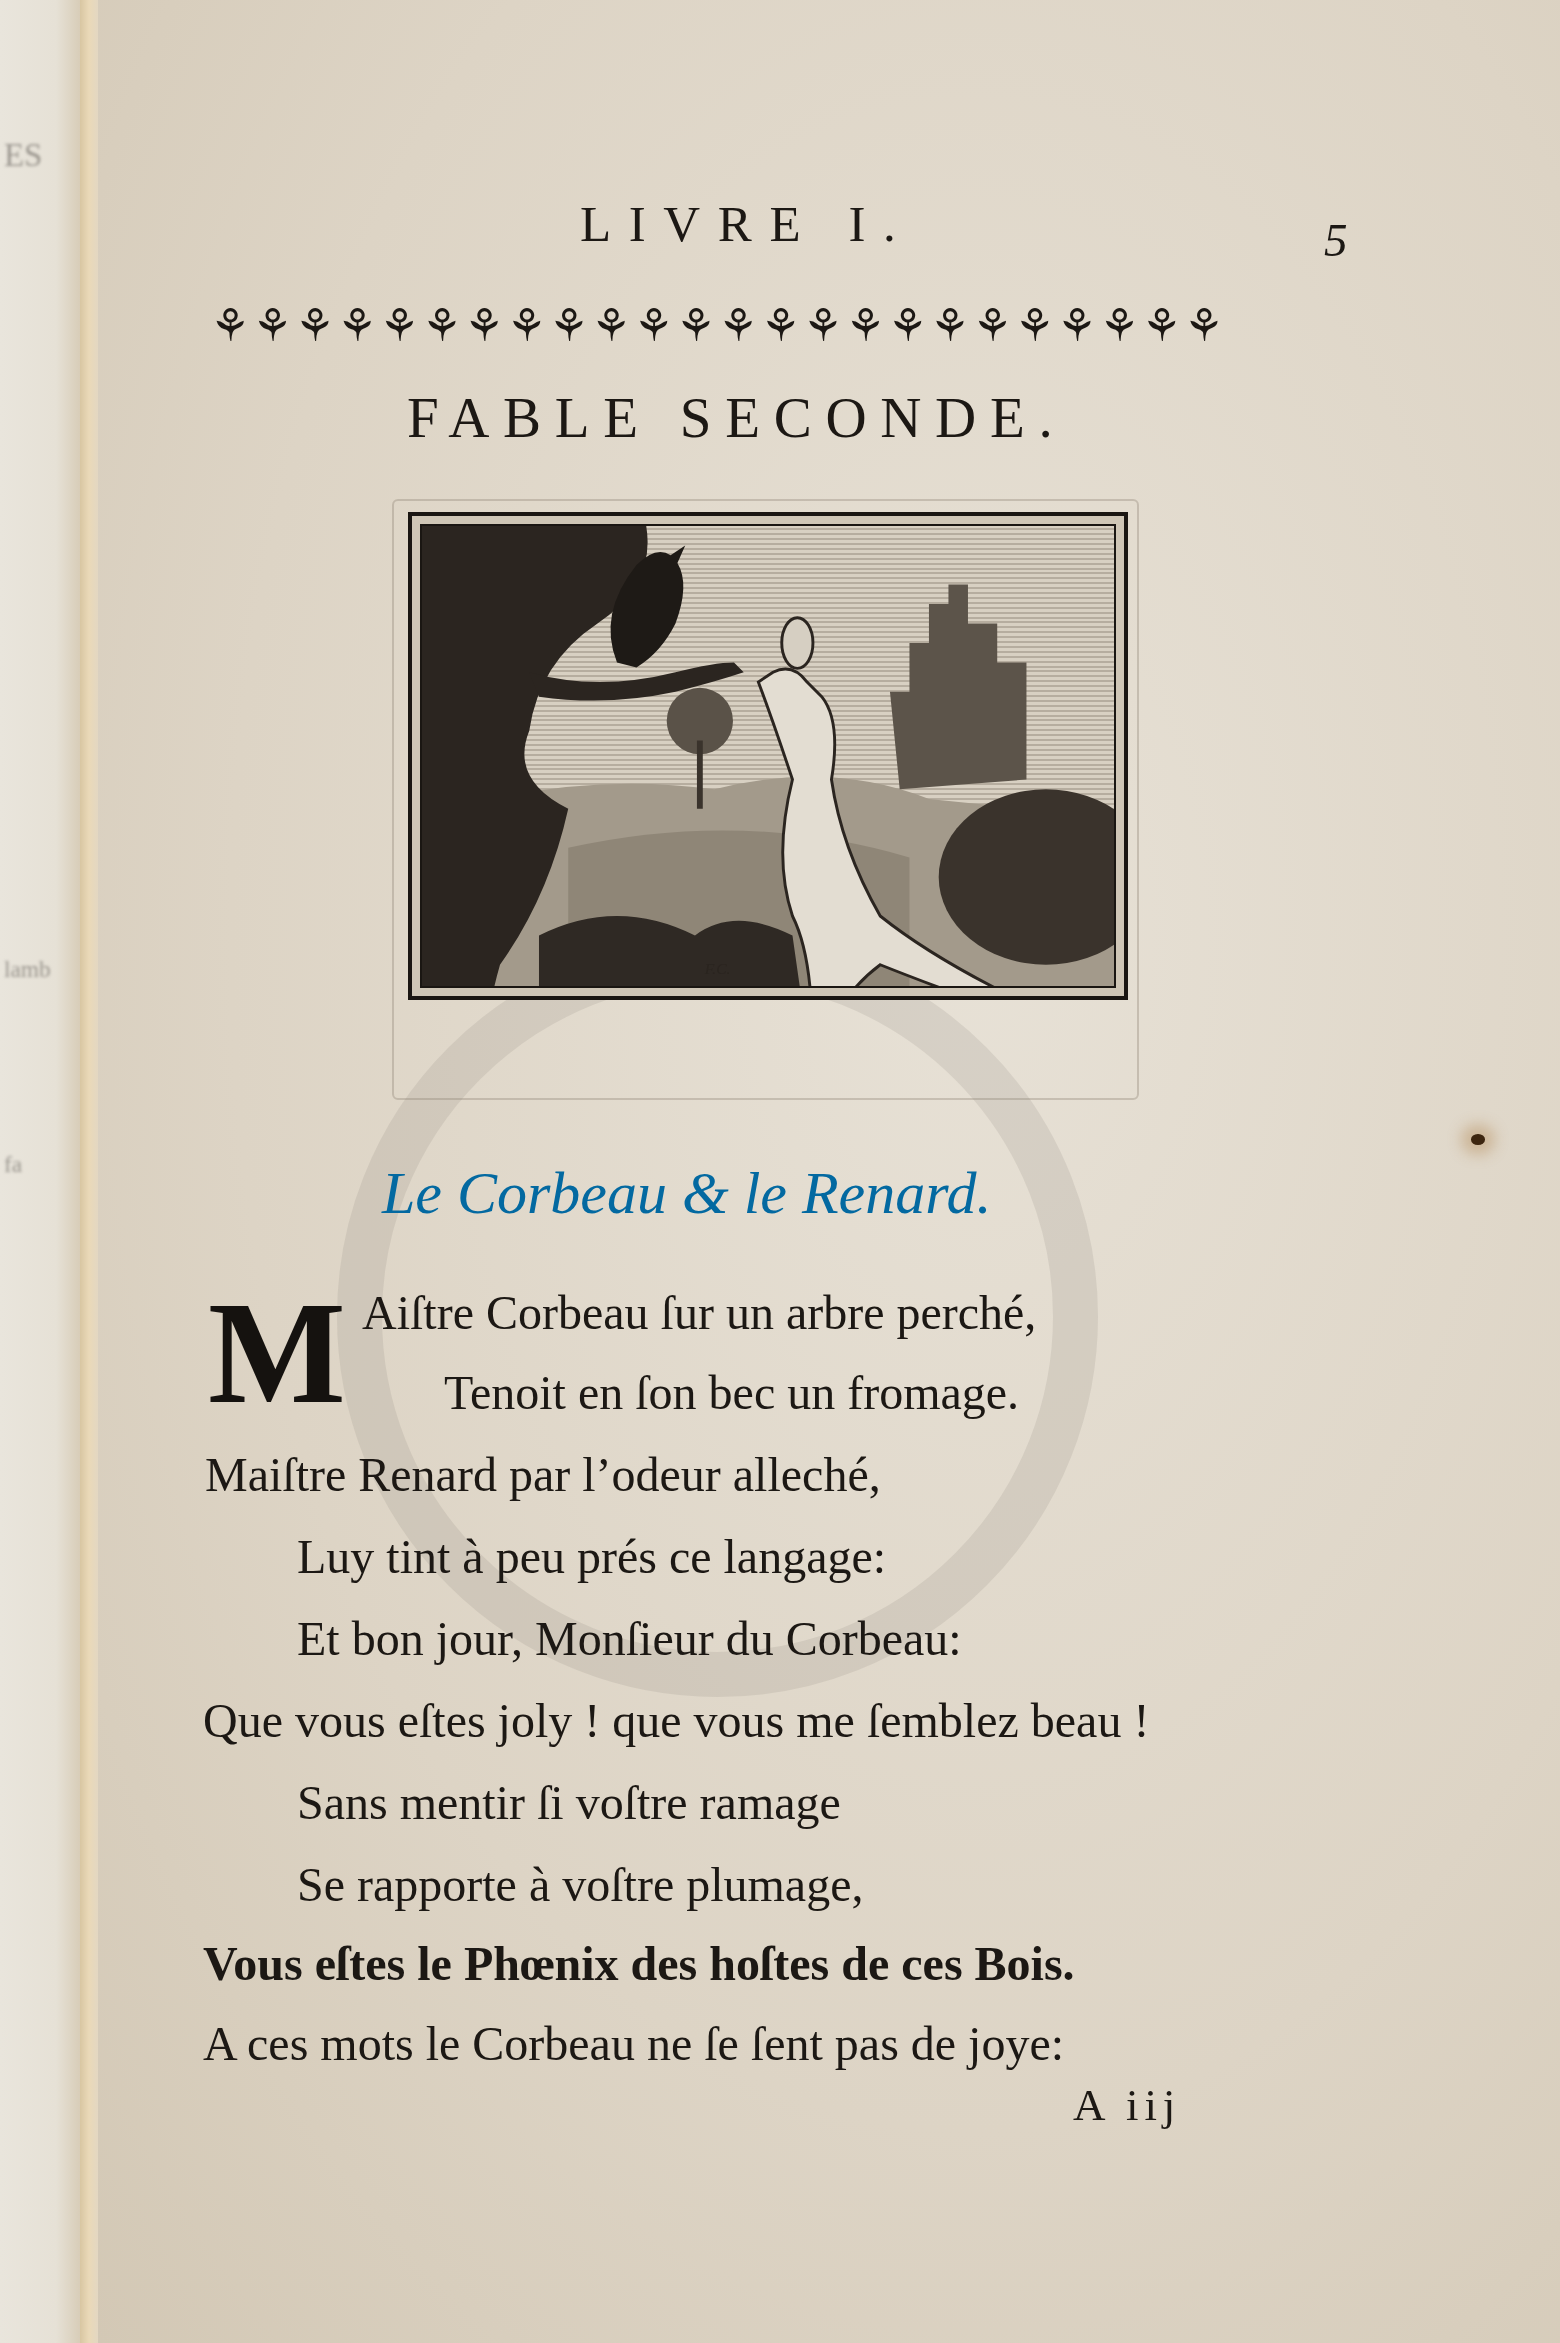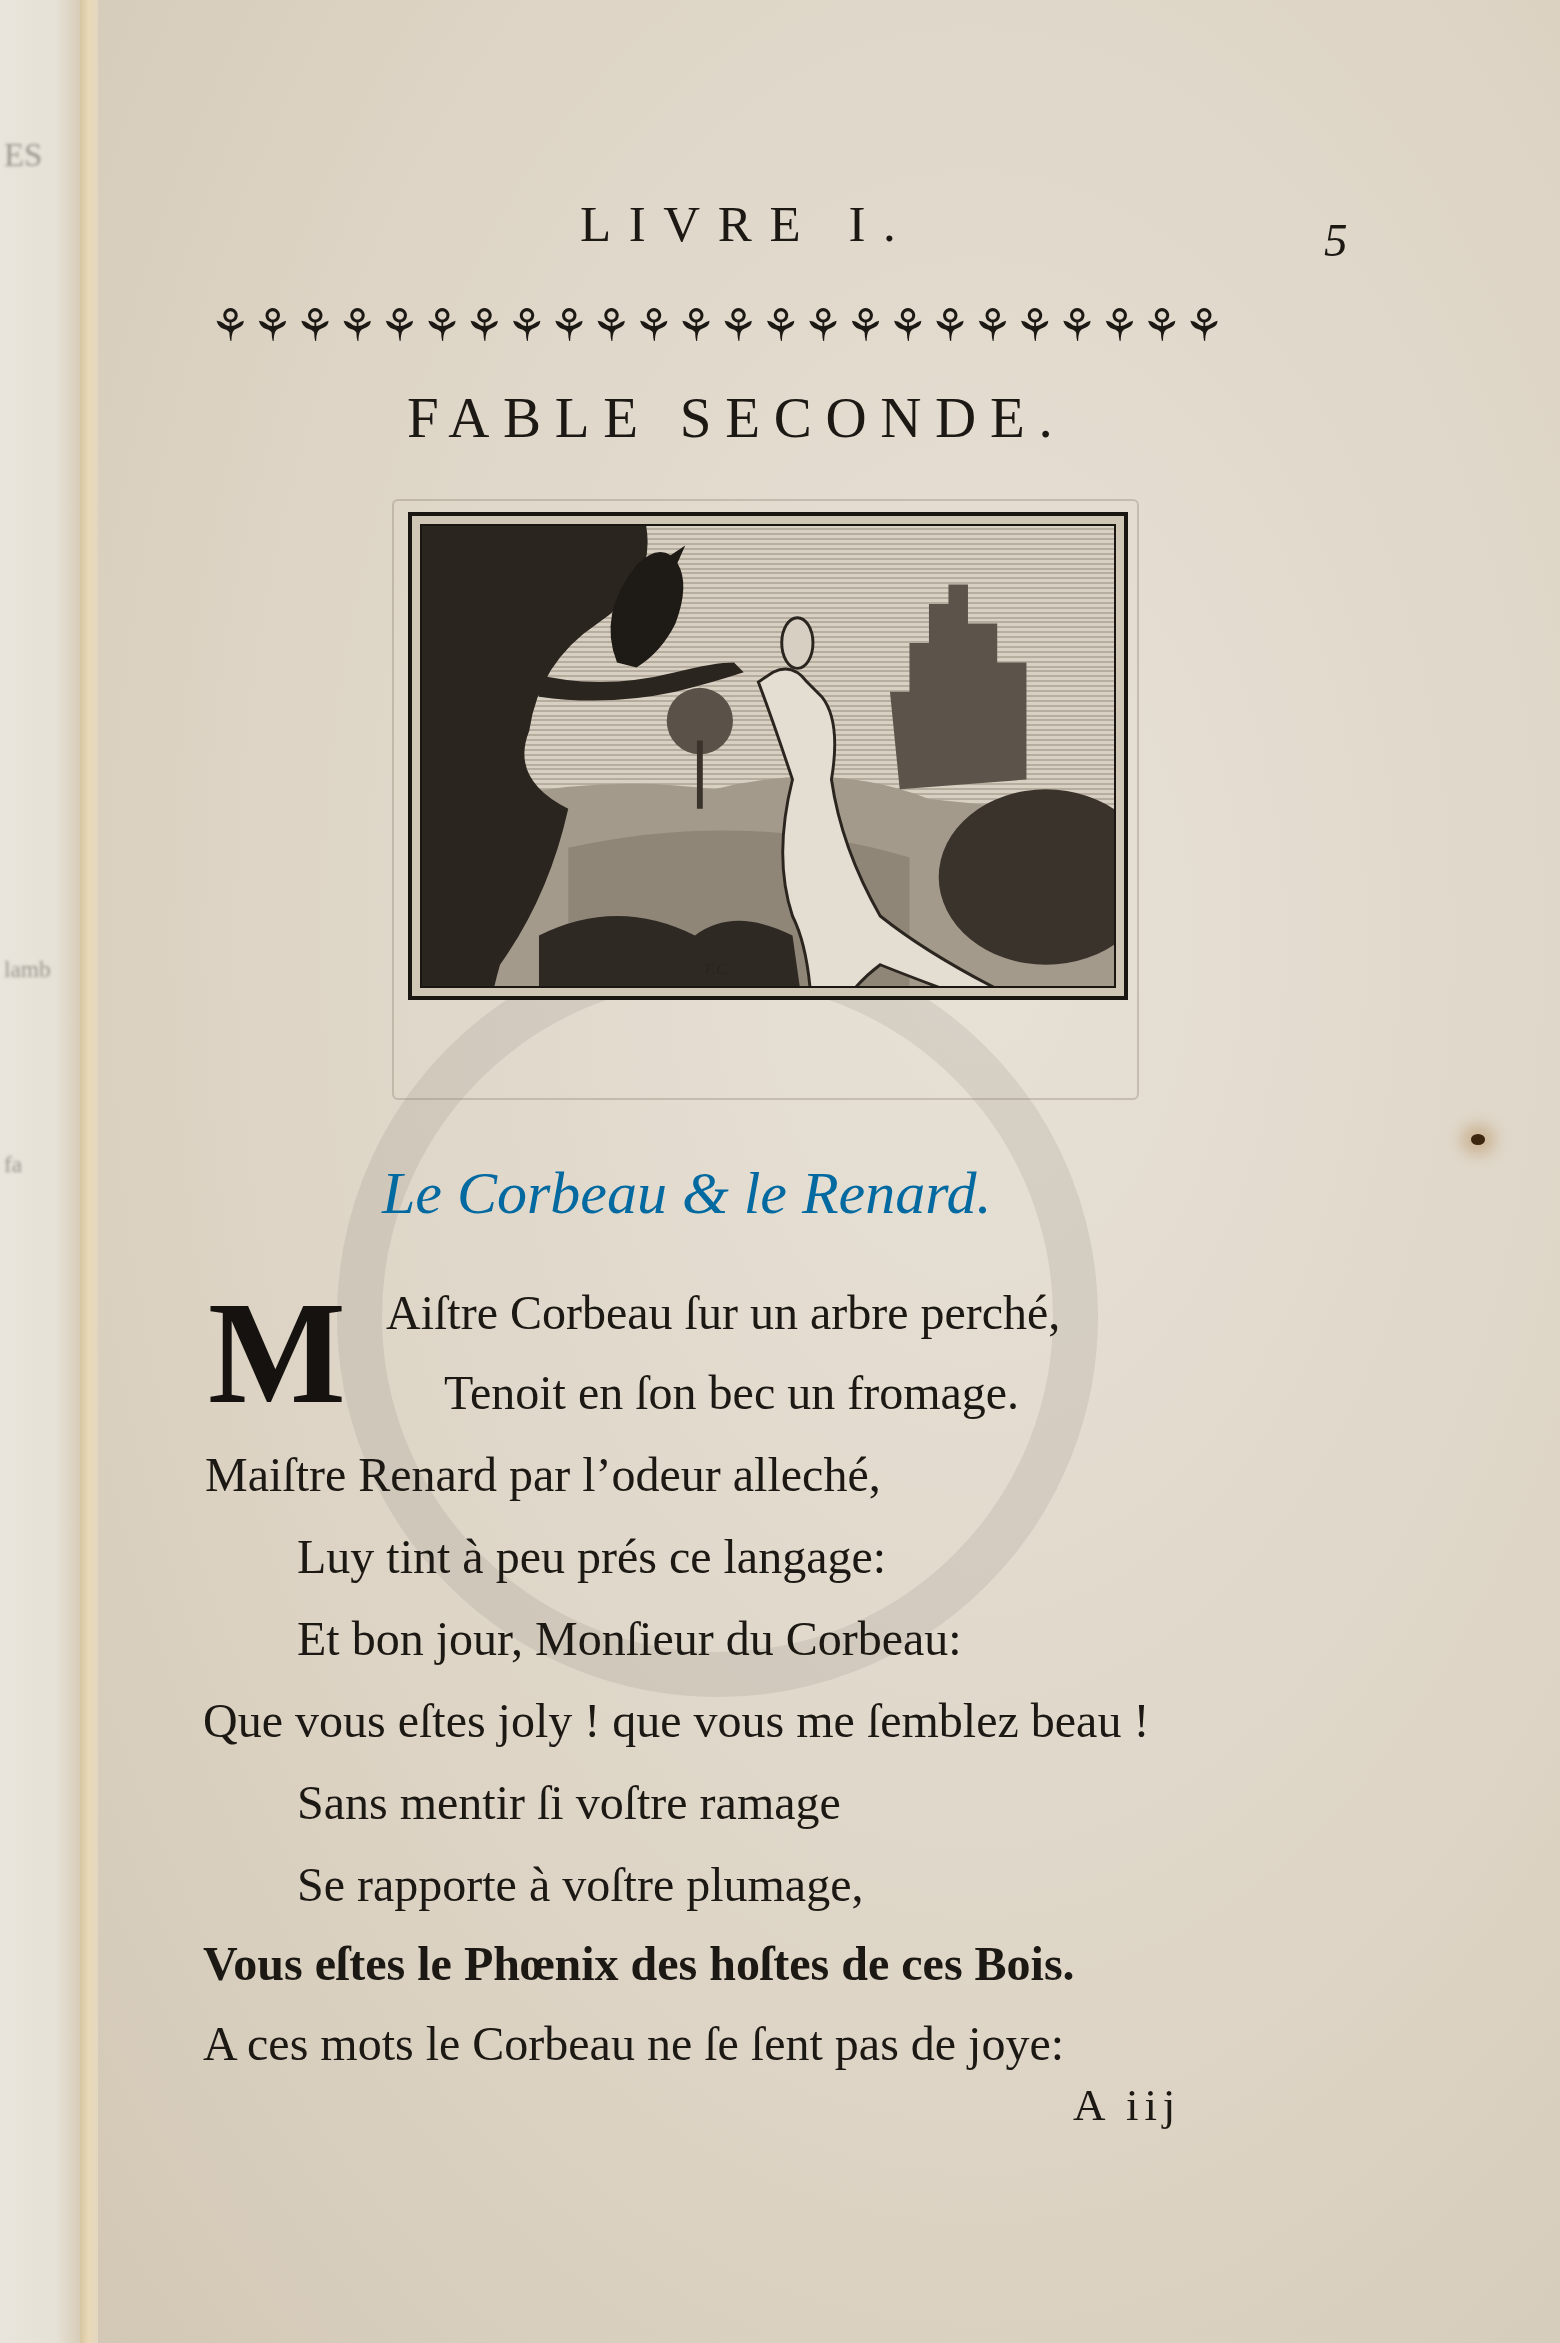--- a/index.html
+++ b/index.html
@@ -135,21 +135,21 @@
       <path d="M120 420 Q200 380 280 420 Q320 390 380 420 L400 560 L120 560Z" fill="#2f2924"></path>
       <path d="M210 500 Q260 470 320 500 L330 560 L200 560Z" fill="#cfc6b6"></path>
     </svg>
     <span class="sig-initials">F.C.</span>
   </div>
 </div>
 
 <div class="fable-subtitle">Le Corbeau &amp; le Renard.</div>
 
 <div class="dropcap">M</div>
-<div class="verse" style="left:386px;top:1285px;">Aiſtre Corbeau ſur un arbre perché,</div>
+<div class="verse" style="left:362px;top:1285px;">Aiſtre Corbeau ſur un arbre perché,</div>
 <div class="verse" style="left:444px;top:1365px;">Tenoit en ſon  bec un fromage.</div>
 <div class="verse" style="left:205px;top:1447px;">Maiſtre Renard par l’odeur alleché,</div>
 <div class="verse" style="left:297px;top:1529px;">Luy tint à peu prés ce langage:</div>
 <div class="verse" style="left:297px;top:1611px;">Et bon jour, Monſieur du Corbeau:</div>
 <div class="verse" style="left:203px;top:1693px;">Que vous eſtes joly ! que vous me ſemblez beau !</div>
 <div class="verse" style="left:297px;top:1775px;">Sans mentir ſi voſtre ramage</div>
 <div class="verse" style="left:297px;top:1857px;">Se rapporte à voſtre plumage,</div>
 <div class="verse" style="left:203px;top:1936px;font-weight:bold;">Vous eſtes le Phœnix des hoſtes de ces Bois.</div>
 <div class="verse" style="left:203px;top:2016px;">A ces mots le Corbeau ne ſe ſent pas de joye:</div>
 

